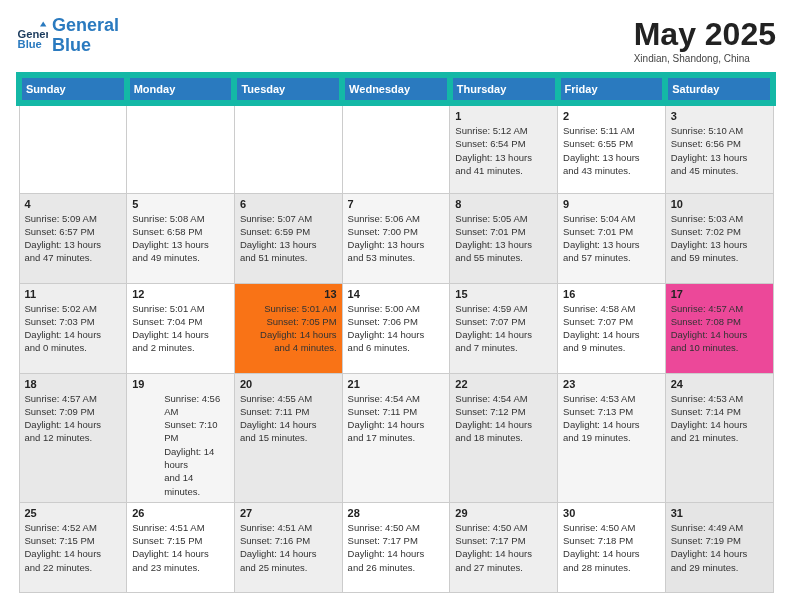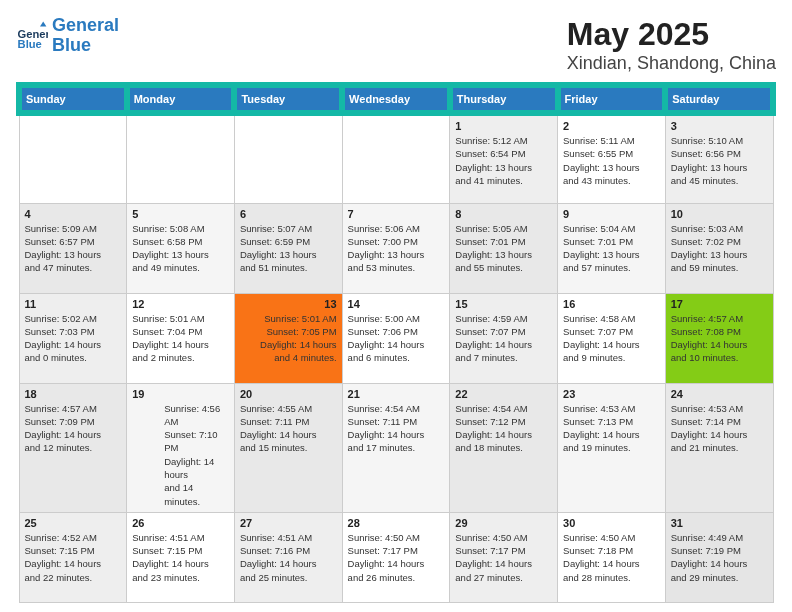--- a/index.html
+++ b/index.html
@@ -36,21 +36,21 @@
     }
     .title-block {
       text-align: left;
     }
     .month-title {
       font-size: 32px;
       font-weight: bold;
       color: #222;
     }
     .location {
-      font-size: 18px;
+      font-size: 10px;
       color: #444;
     }
     table {
       width: 100%;
       border-collapse: collapse;
       font-size: 10px;
     }
     thead tr th {
       background: #2a7abf;
       color: #fff;
@@ -239,21 +239,21 @@
 Daylight: 14 hours
 and 7 minutes.</div>
         </td>
         <td style="background: rgb(255, 255, 255);">
           <span class="day-number">16</span>
           <div class="day-info" style="white-space: pre-line;">Sunrise: 4:58 AM
 Sunset: 7:07 PM
 Daylight: 14 hours
 and 9 minutes.</div>
         </td>
-        <td style="background: #84cc16;">
+        <td style="background: #ec4899;">
           <span class="day-number">17</span>
           <div class="day-info" style="white-space: pre-line;">Sunrise: 4:57 AM
 Sunset: 7:08 PM
 Daylight: 14 hours
 and 10 minutes.</div>
         </td>
       </tr>
       <tr>
         <td style="background: rgb(232, 232, 232);">
           <span class="day-number">18</span>

